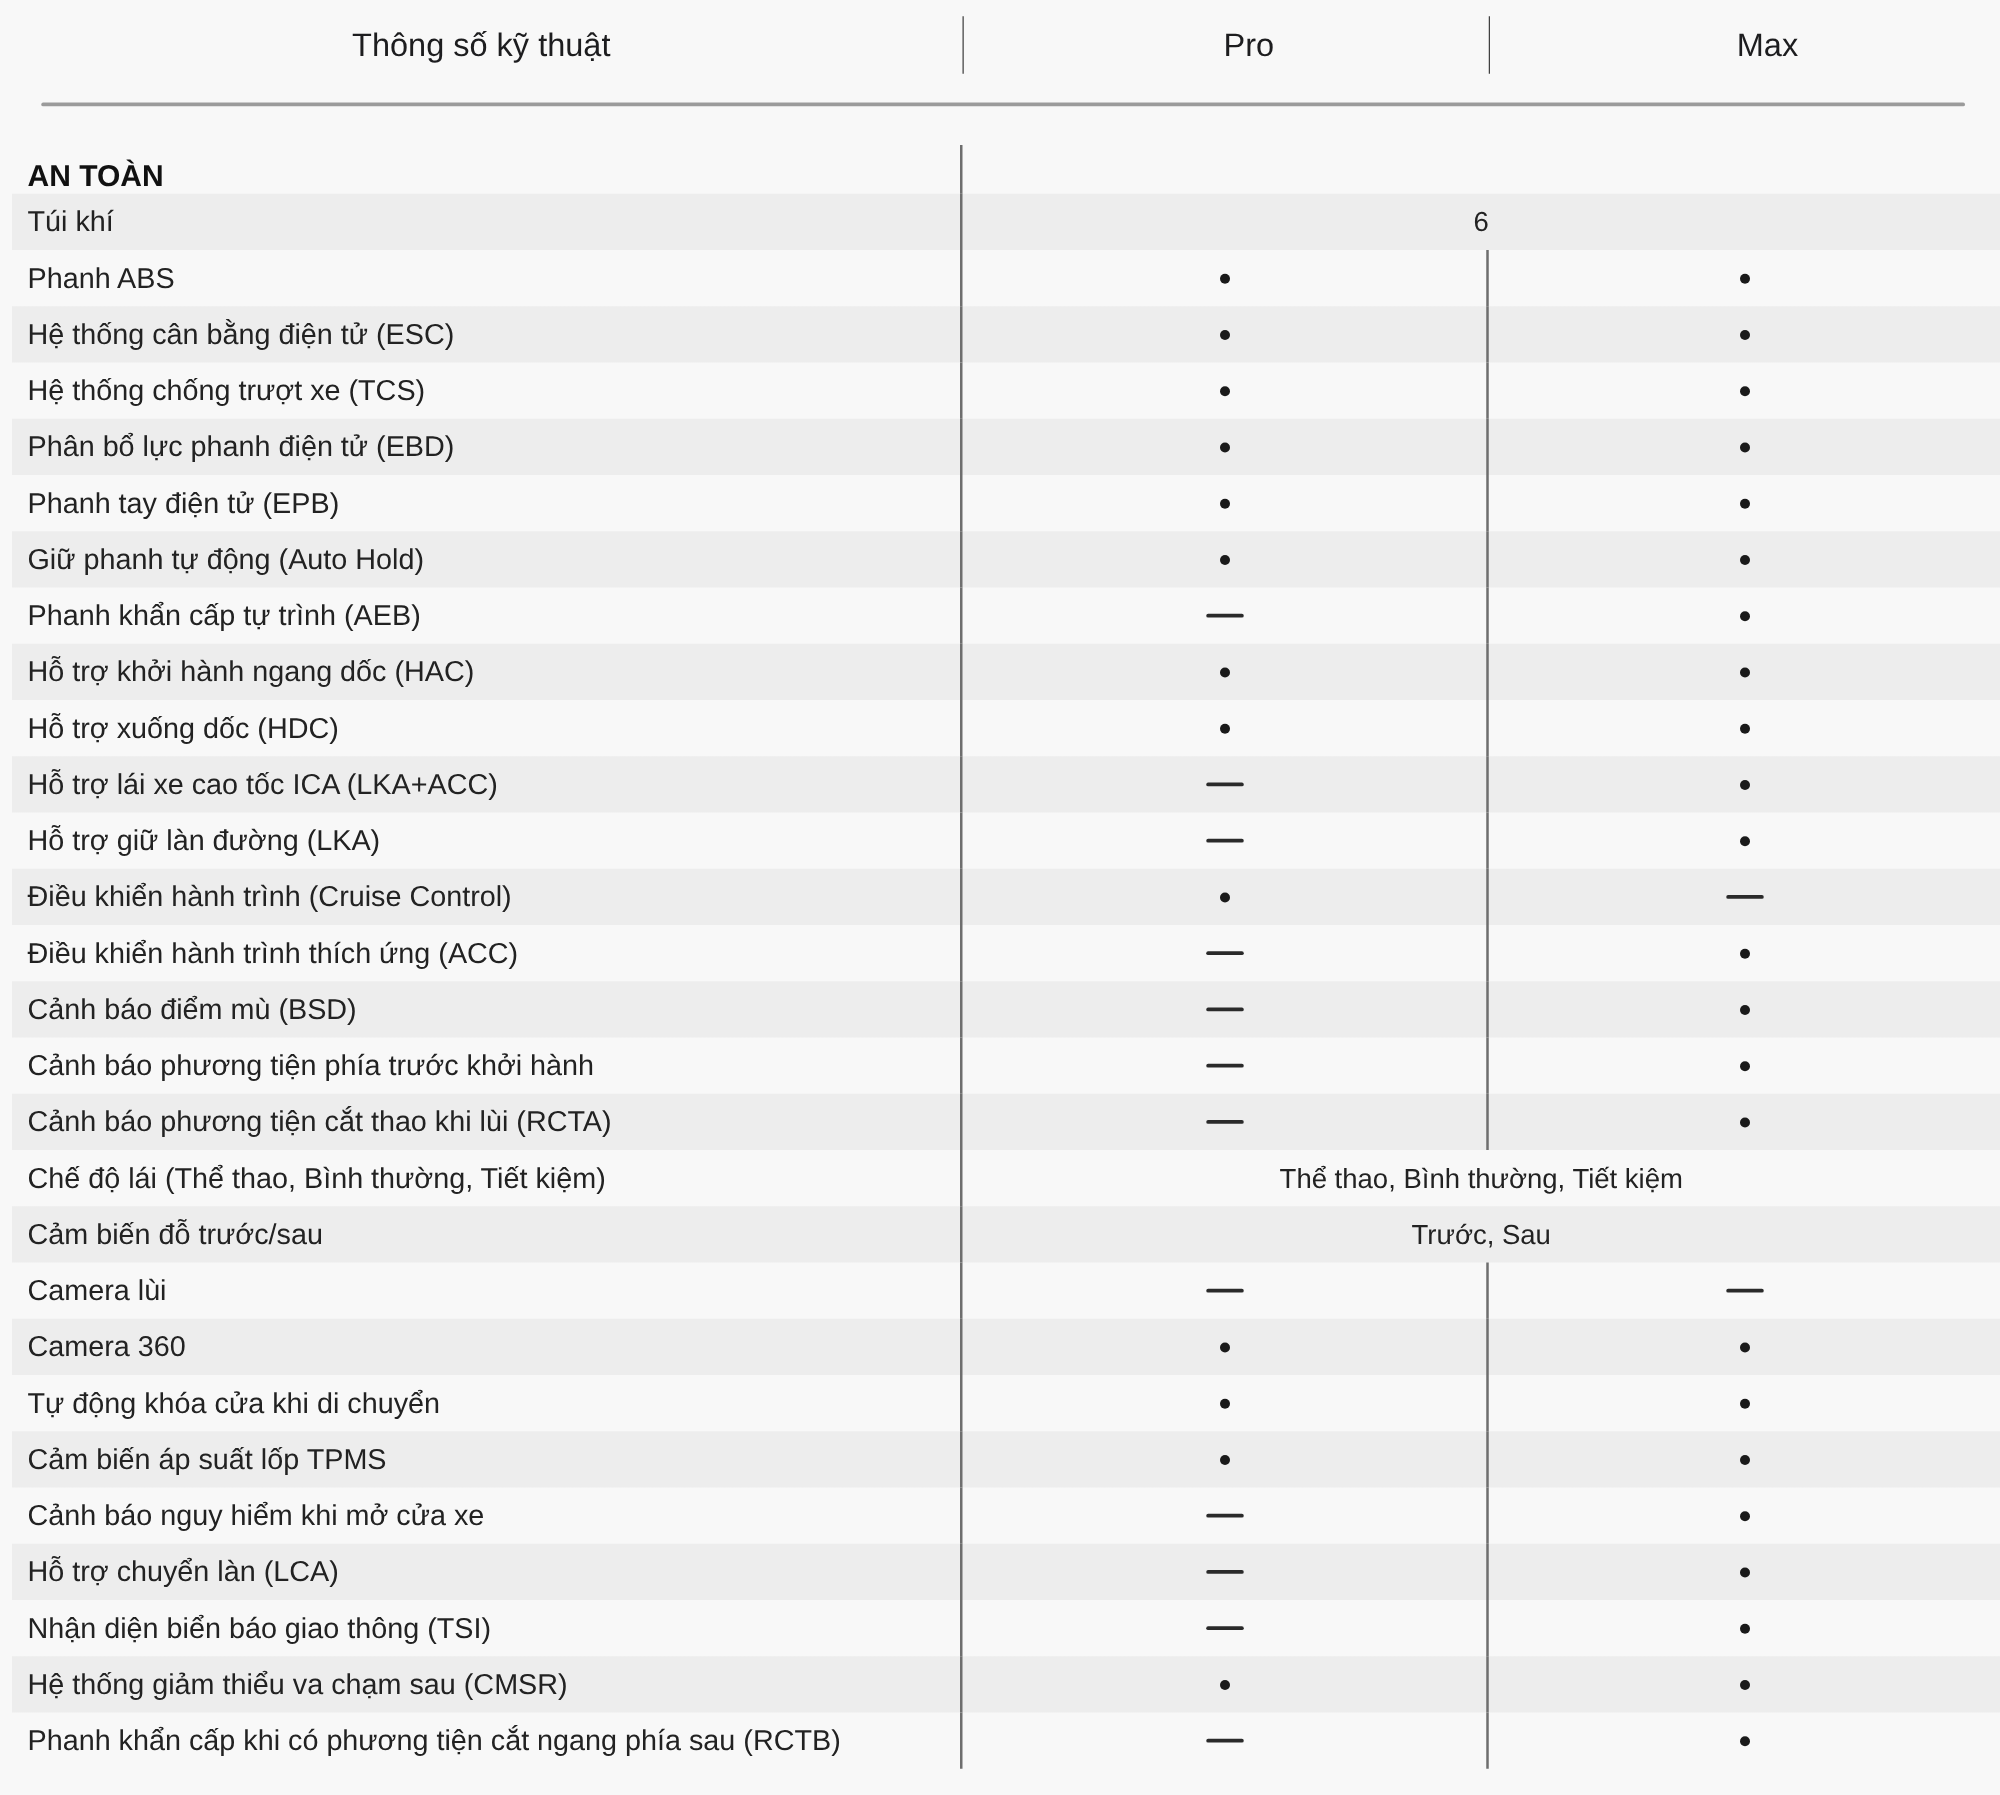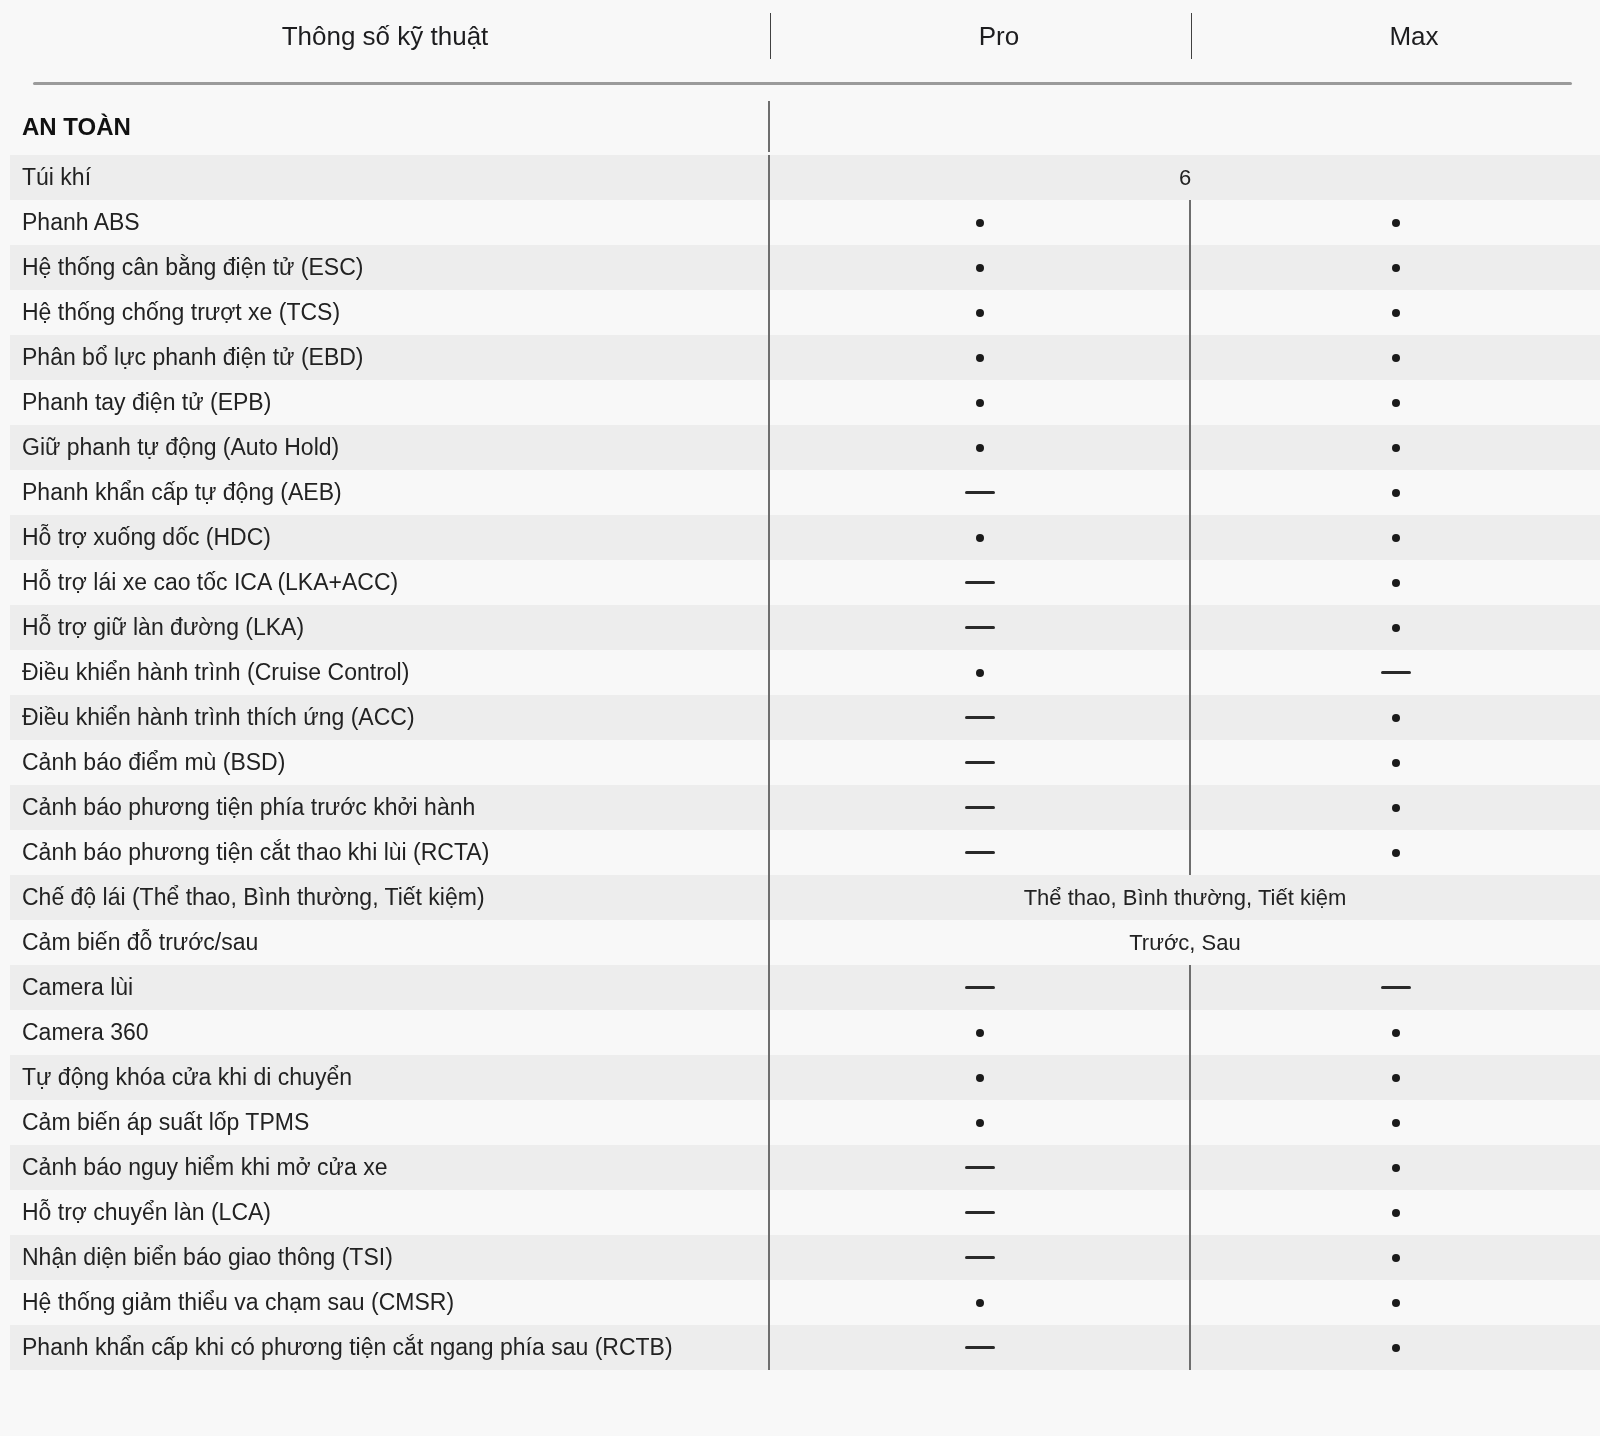--- a/index.html
+++ b/index.html
@@ -24,21 +24,21 @@
   }
   .header-cell.tick{border-left:1.5px solid #414141;padding-left:36px;}
 
   .rule{
     position:absolute;top:82px;left:33px;width:1539px;height:3px;
     background:#9b9b9b;border-radius:2px;
   }
 
   
   .section-row{
-    position:absolute;top:101px;left:0;width:1600px;height:51px;
+    position:absolute;top:116px;left:0;width:1600px;height:51px;
     display:grid;grid-template-columns:770px 830px;
   }
   .section-label{
     display:flex;align-items:center;
     padding-left:22px;font-size:24px;font-weight:bold;color:#111;
     border-right:2px solid #6e6e6e;
   }
 
   
   .rows{position:absolute;top:155px;left:0;width:1600px;}
@@ -134,23 +134,32 @@
       <div class="row">
         <div class="cell label">Giữ phanh tự động (Auto Hold)</div>
         <div class="cell pro">
           <span class="dot"></span>
         </div>
         <div class="cell max">
           <span class="dot"></span>
         </div>
       </div>
       <div class="row">
-        <div class="cell label">Phanh khẩn cấp tự động (AEB)</div>
-        <div class="cell pro">
-          <span class="dash"></span>
+        <div class="cell label">Phanh khẩn cấp tự trình (AEB)</div>
+        <div class="cell pro">
+          <span class="dash"></span>
+        </div>
+        <div class="cell max">
+          <span class="dot"></span>
+        </div>
+      </div>
+      <div class="row">
+        <div class="cell label">Hỗ trợ khởi hành ngang dốc (HAC)</div>
+        <div class="cell pro">
+          <span class="dot"></span>
         </div>
         <div class="cell max">
           <span class="dot"></span>
         </div>
       </div>
       <div class="row">
         <div class="cell label">Hỗ trợ xuống dốc (HDC)</div>
         <div class="cell pro">
           <span class="dot"></span>
         </div>

